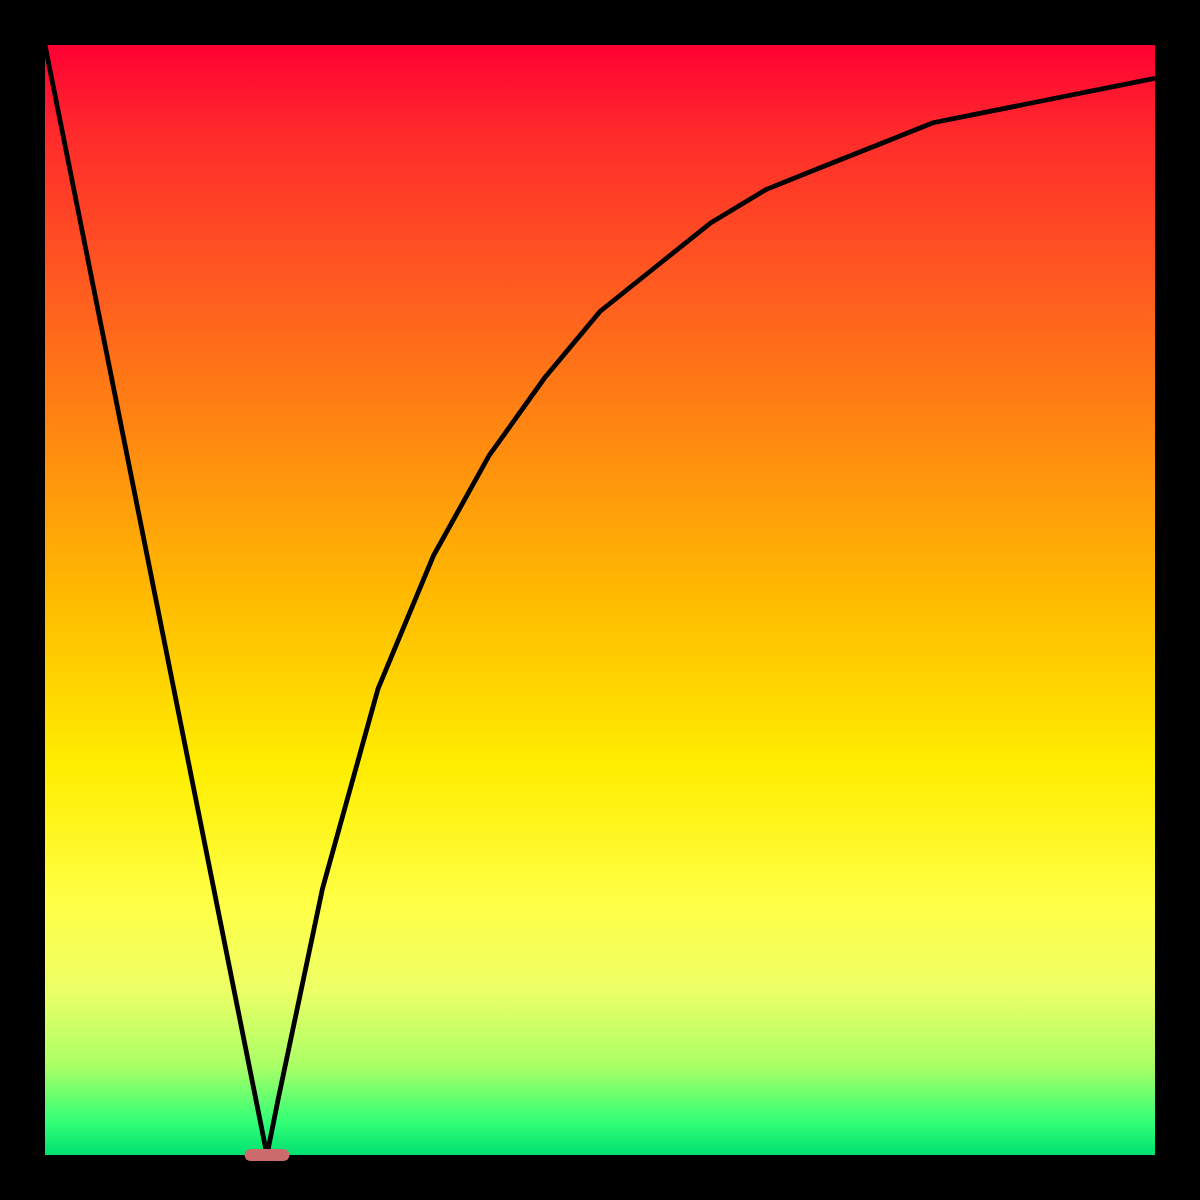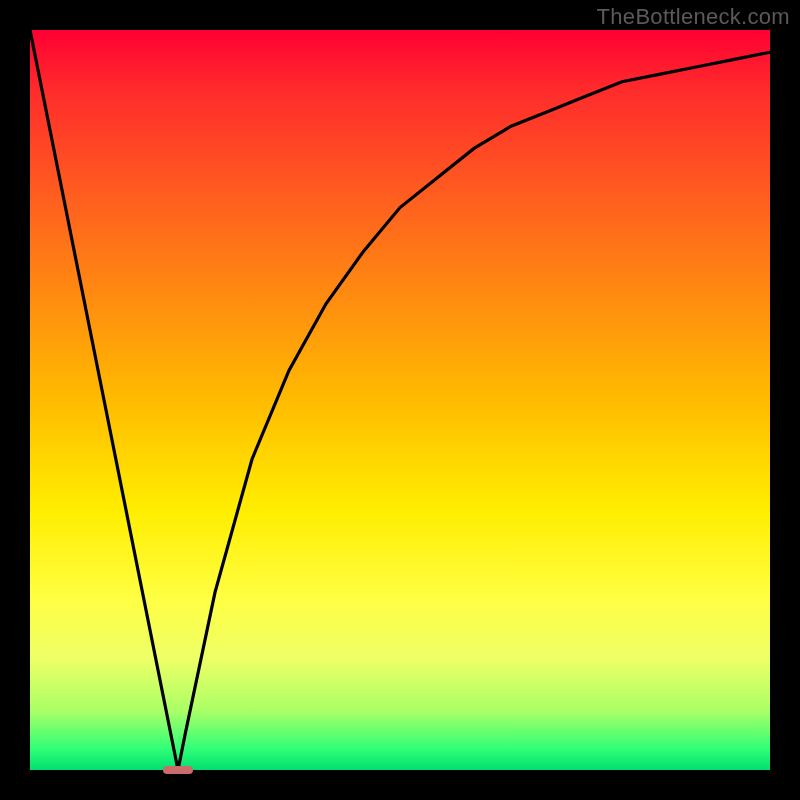--- a/index.html
+++ b/index.html
@@ -63,14 +63,13 @@
 </head>
 <body>
 
 <div class="frame">
   <div class="plot-area">
     <svg class="curve" viewBox="0 0 740 740" preserveAspectRatio="none">
       <path id="curve-path" d="M0.00 0.00 L37.00 185.00 L74.00 370.00 L111.00 555.00 L140.60 703.00 L148.00 740.00 L155.40 703.00 L185.00 562.40 L222.00 429.20 L259.00 340.40 L296.00 273.80 L333.00 222.00 L370.00 177.60 L407.00 148.00 L444.00 118.40 L481.00 96.20 L518.00 81.40 L555.00 66.60 L592.00 51.80 L629.00 44.40 L666.00 37.00 L703.00 29.60 L740.00 22.20" fill="none" stroke="#000000" stroke-width="3.2"></path>
     </svg>
     <div id="marker" class="marker" style="left: 133.2px; top: 735.56px; width: 29.6px; height: 8.88px; background: rgb(204, 107, 107);"></div>
   </div>
-  <div class="watermark">TheBottleneck.com</div>
 </div>
 
 </body></html>

